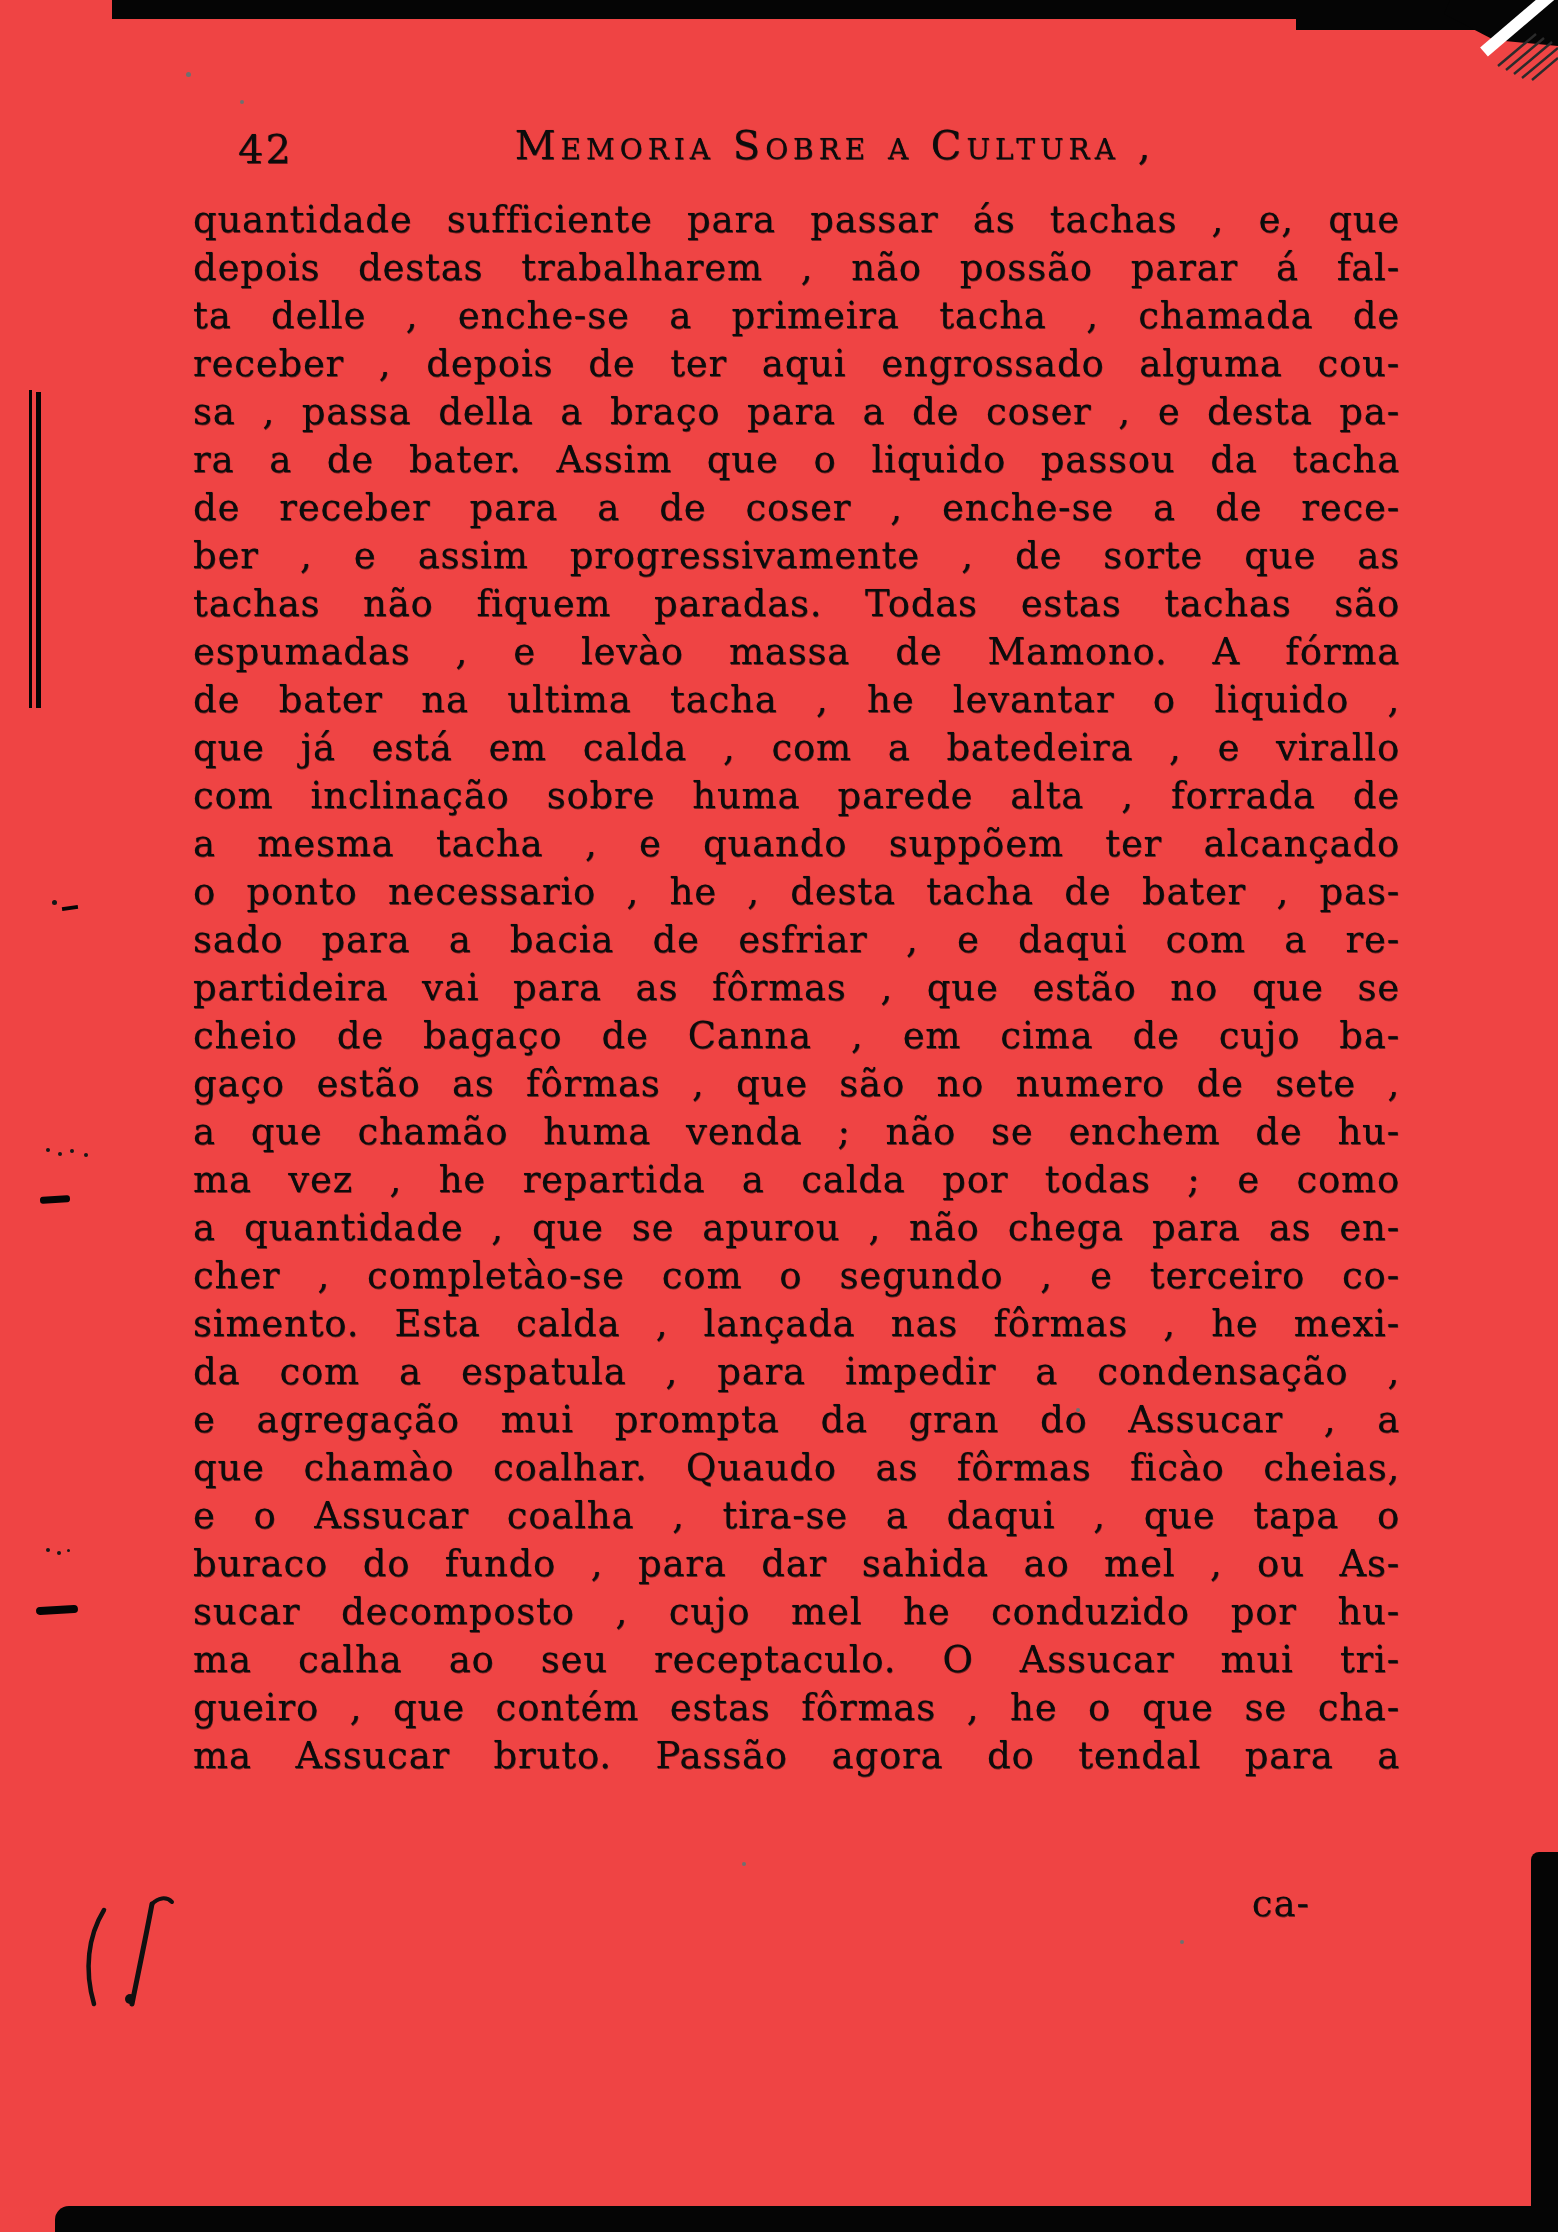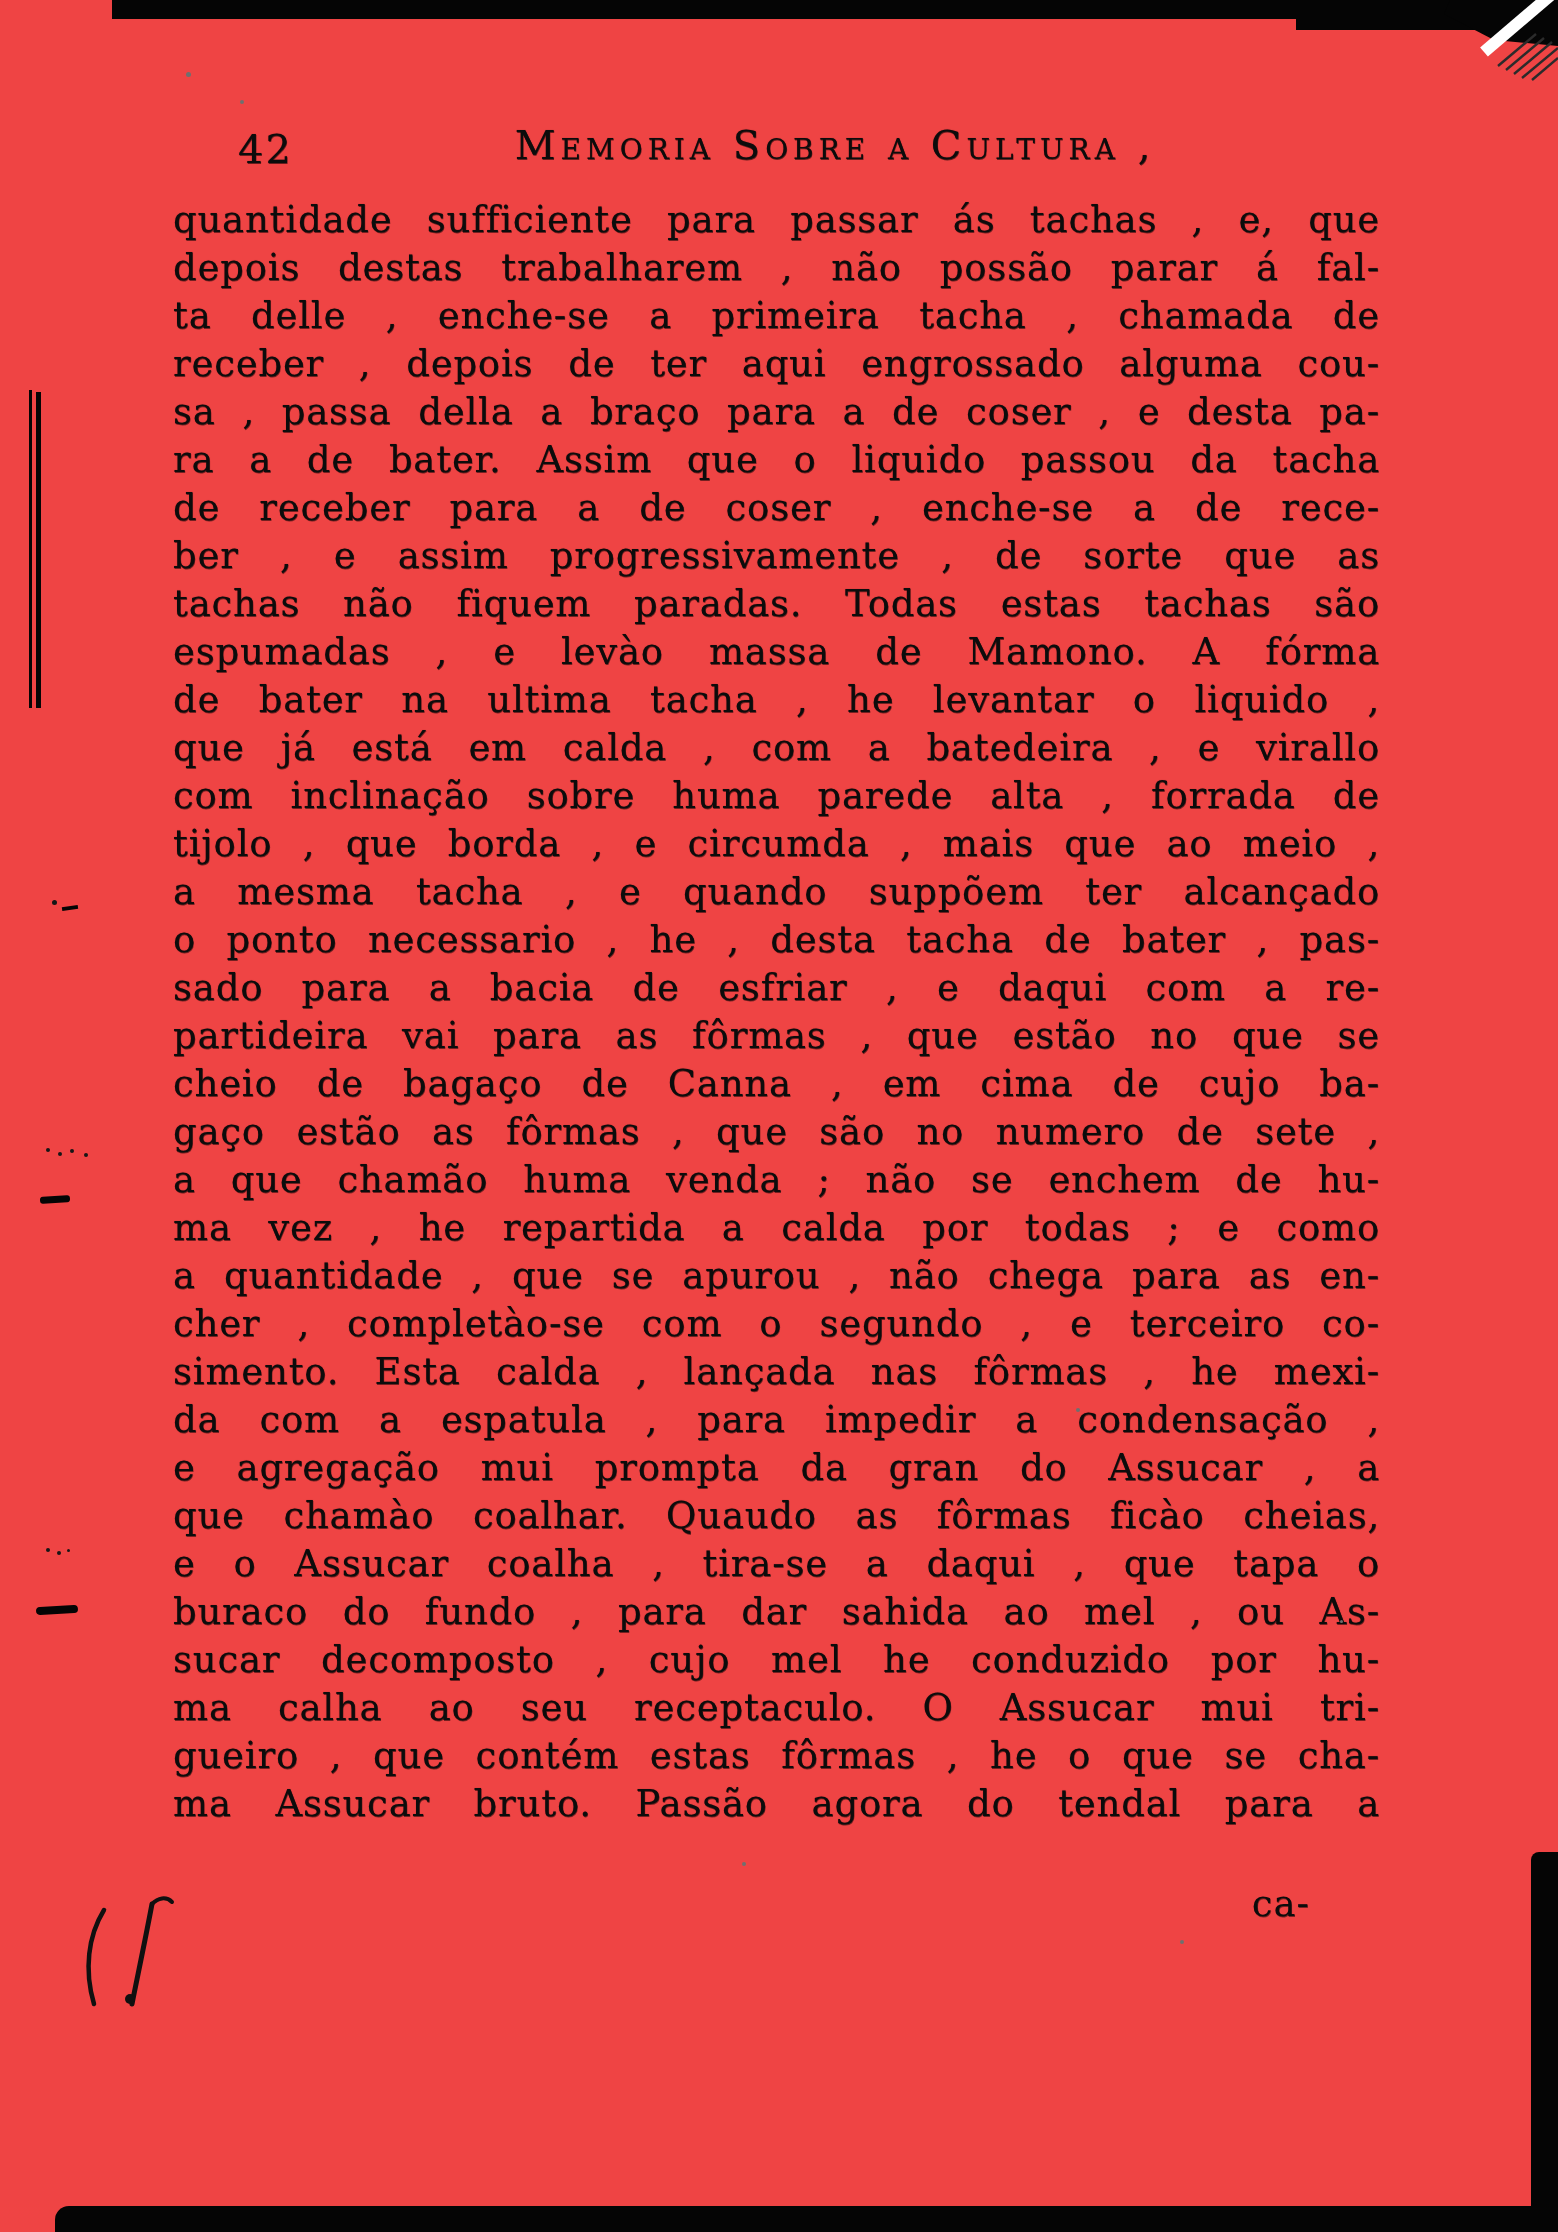--- a/index.html
+++ b/index.html
@@ -20,21 +20,21 @@
   #running-title{
     position:absolute;left:430px;top:122px;width:810px;
     text-align:center;
     font-variant:small-caps;
     font-size:40px;letter-spacing:5px;
     text-shadow:0.5px 0.5px 0 rgba(0,0,0,.55), 0 0 1px rgba(0,0,0,.4);
     white-space:nowrap;
   }
   
   #body-text{
-    position:absolute;left:173px;top:196px;width:1207px;
+    position:absolute;left:193px;top:196px;width:1207px;
   }
   #body-text .line{
     height:48px;line-height:48px;
     font-size:37px;
     letter-spacing:0.8px;
     word-spacing:3px;
     text-align:justify;
     text-align-last:justify;
     white-space:nowrap;
     text-shadow:0.5px 0.5px 0 rgba(0,0,0,.5), 0 0 1px rgba(0,0,0,.35);
@@ -66,21 +66,20 @@
       <div class="line">receber , depois de ter aqui engrossado alguma cou-</div>
       <div class="line">sa , passa della a braço para a de coser , e desta pa-</div>
       <div class="line">ra a de bater. Assim que o liquido passou da tacha</div>
       <div class="line">de receber para a de coser , enche-se a de rece-</div>
       <div class="line">ber , e assim progressivamente , de sorte que as</div>
       <div class="line">tachas não fiquem paradas. Todas estas tachas são</div>
       <div class="line">espumadas , e levào massa de Mamono. A fórma</div>
       <div class="line">de bater na ultima tacha , he levantar o liquido ,</div>
       <div class="line">que já está em calda , com a batedeira , e virallo</div>
       <div class="line">com inclinação sobre huma parede alta , forrada de</div>
-      <div class="line">tijolo , que borda , e circumda , mais que ao meio ,</div>
       <div class="line">a mesma tacha , e quando suppõem ter alcançado</div>
       <div class="line">o ponto necessario , he , desta tacha de bater , pas-</div>
       <div class="line">sado para a bacia de esfriar , e daqui com a re-</div>
       <div class="line">partideira vai para as fôrmas , que estão no que se</div>
       <div class="line">cheio de bagaço de Canna , em cima de cujo ba-</div>
       <div class="line">gaço estão as fôrmas , que são no numero de sete ,</div>
       <div class="line">a que chamão huma venda ; não se enchem de hu-</div>
       <div class="line">ma vez , he repartida a calda por todas ; e como</div>
       <div class="line">a quantidade , que se apurou , não chega para as en-</div>
       <div class="line">cher , completào-se com o segundo , e terceiro co-</div>

